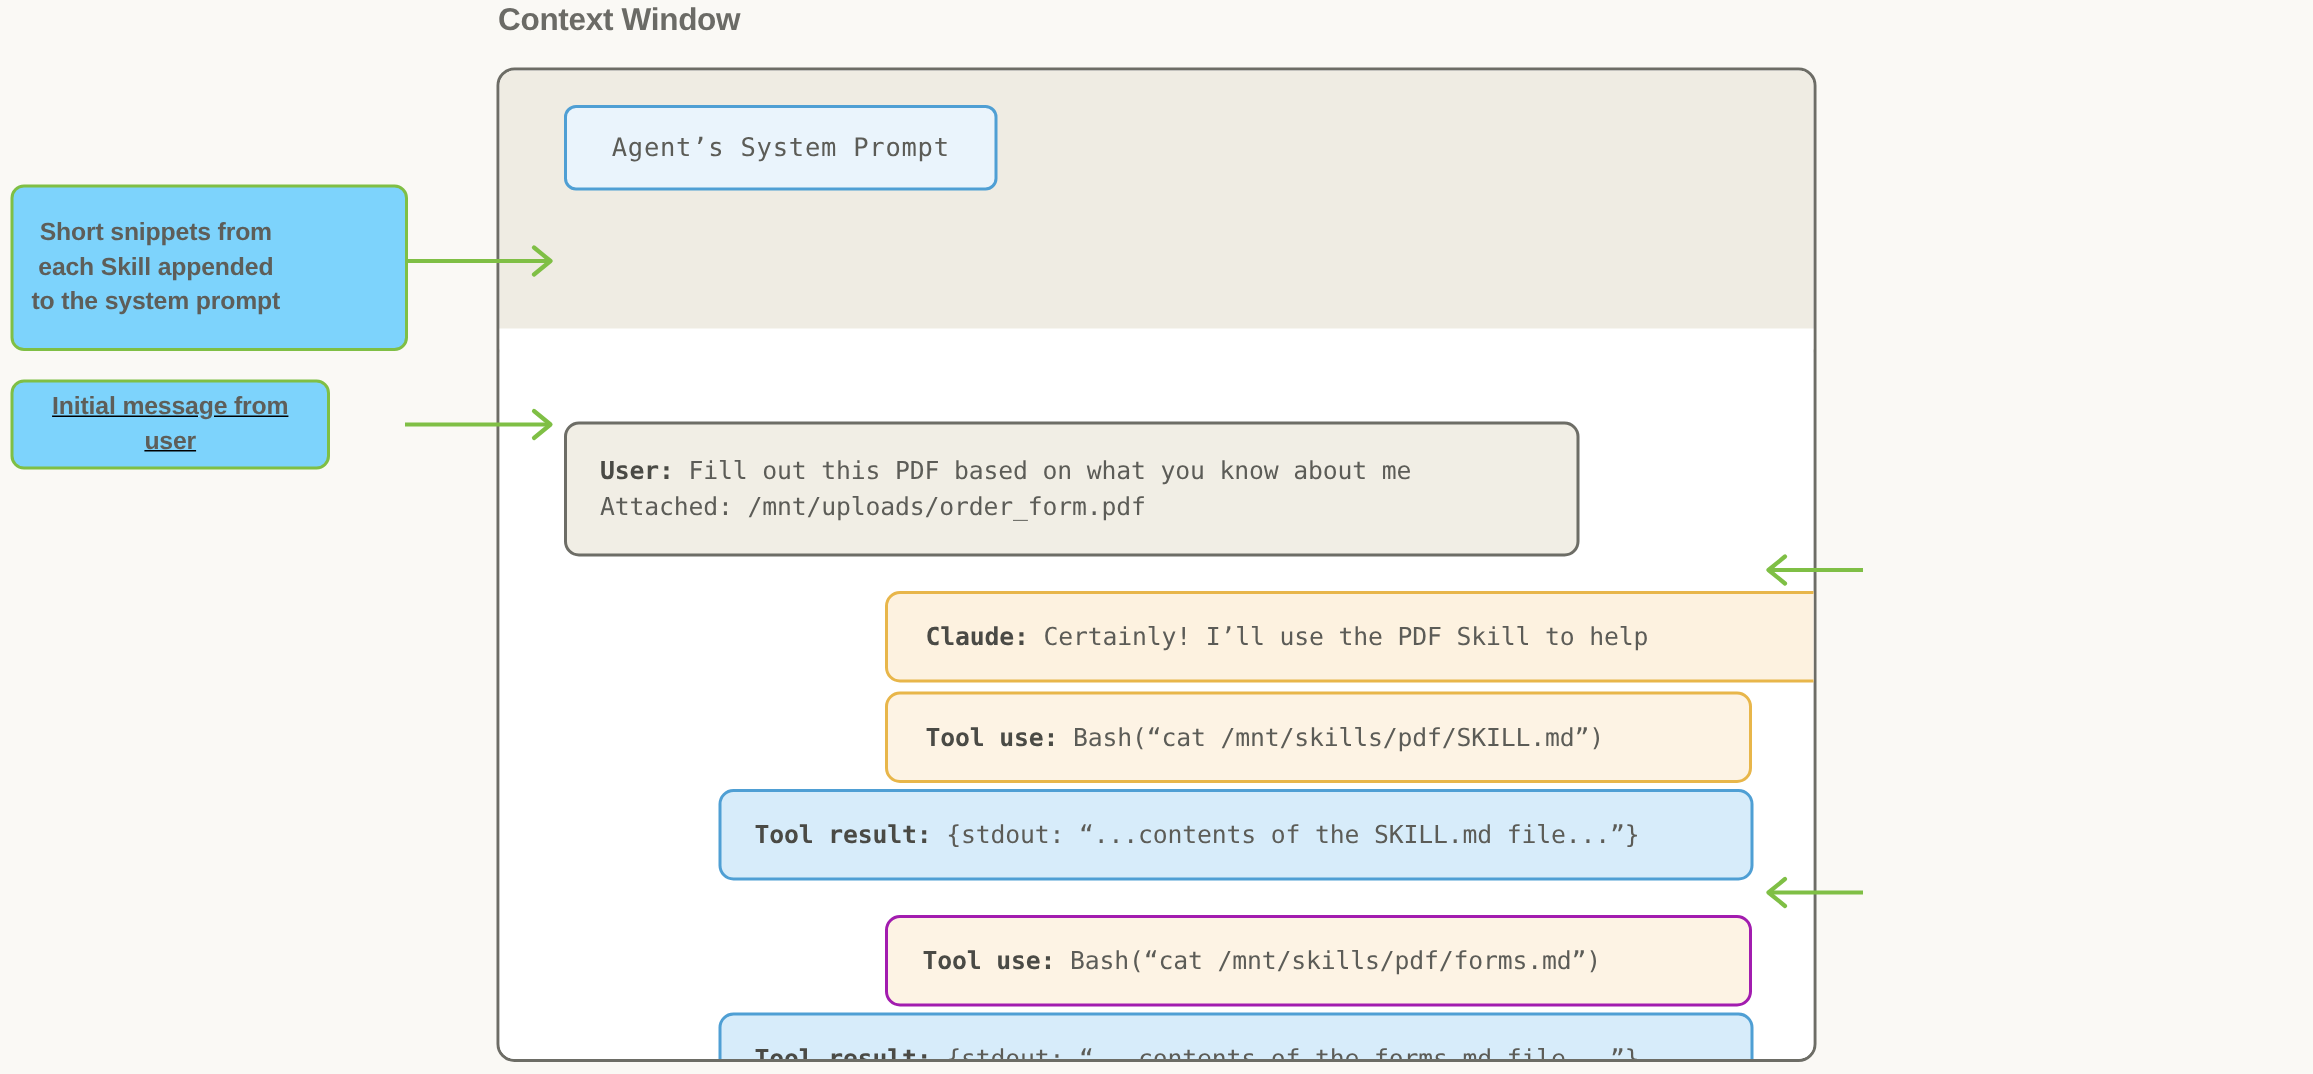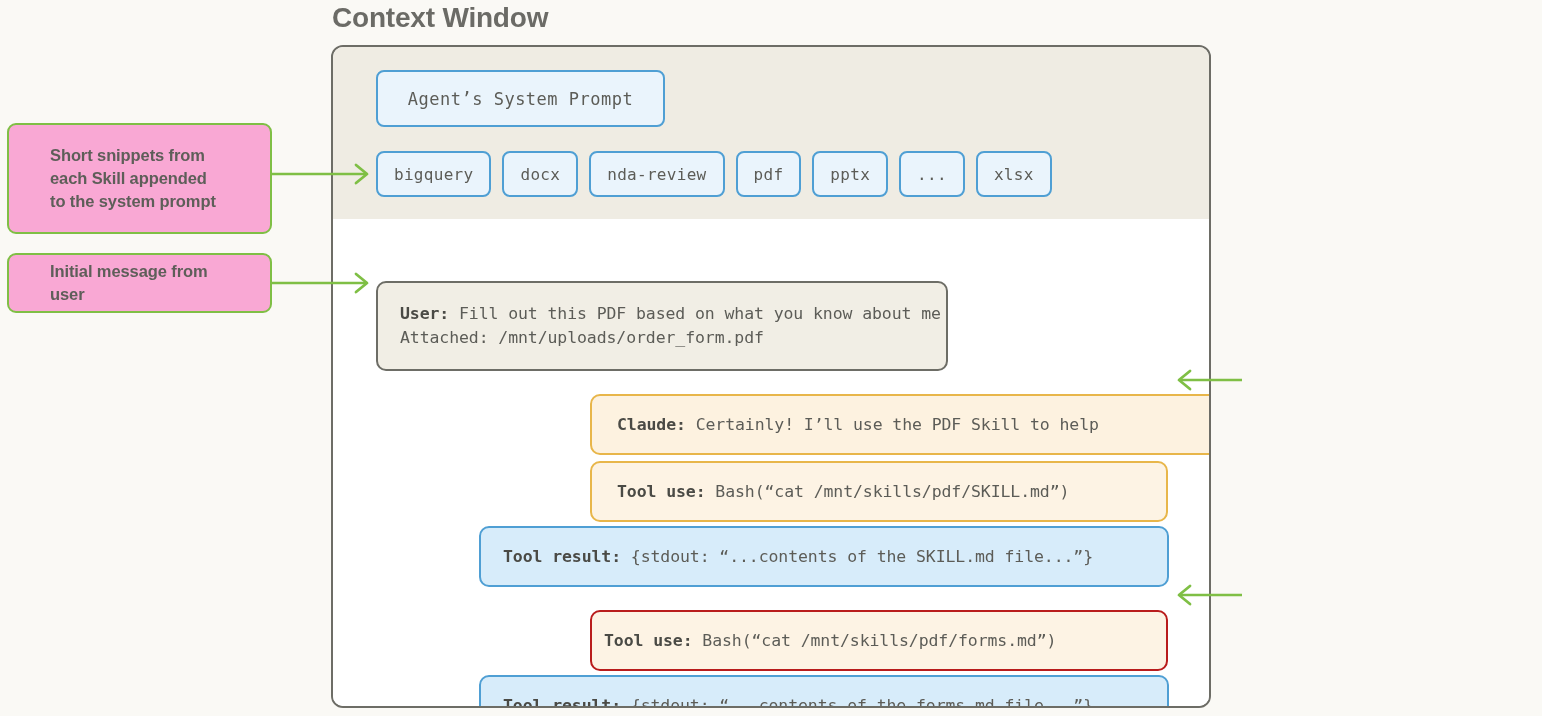--- a/index.html
+++ b/index.html
@@ -16,21 +16,21 @@
     position: relative;
     width: 1542px;
     height: 716px;
   }
 
   
   .page-title {
     position: absolute;
     left: 332px;
     top: 2px;
-    font-size: 28px;
+    font-size: 21px;
     font-weight: bold;
     color: #6b6b66;
     letter-spacing: -0.2px;
   }
 
   
   .context-window {
     position: absolute;
     left: 331px;
     top: 45px;
@@ -120,21 +120,21 @@
     color: #5c5c57;
     white-space: pre;
     line-height: 1.45;
     letter-spacing: -0.1px;
   }
   .msg .txt b { font-weight: bold; color: #4a4a45; }
 
   .msg-user {
     left: 43px;
     top: 62px;
-    width: 572px;
+    width: 677px;
     height: 90px;
     border: 2.5px solid #6d6d66;
     background: #f1eee5;
     padding: 0 22px;
   }
 
   .msg-claude {
     left: 257px;
     top: 175px;
     width: 665px;
@@ -162,56 +162,57 @@
     border: 2px solid #4f9fd4;
     background: #d7ecfa;
     padding: 0 22px;
   }
 
   .msg-tooluse-2 {
     left: 257px;
     top: 391px;
     width: 578px;
     height: 61px;
-    border: 2px solid #b91c1c;
+    border: 2px solid #a21caf;
     background: #fdf3e4;
-    padding: 0 12px;
+    padding: 0 23px;
   }
 
   .msg-toolresult-2 {
     left: 146px;
     top: 456px;
     width: 690px;
     height: 61px;
     border: 2px solid #4f9fd4;
     background: #d7ecfa;
     padding: 0 22px;
   }
 
   
   .callout {
     position: absolute;
     border: 2px solid #7fbf45;
     border-radius: 9px;
-    background: #f9a8d4;
-    display: flex;
-    align-items: center;
-    padding: 0 41px;
+    background: #7dd3fc;
+    display: flex;
+    align-items: center;
+    padding: 0 12px;
+    text-align: center;
   }
   .callout .ctxt {
     font-size: 16.5px;
     font-weight: bold;
     color: #5e5e59;
     line-height: 1.38;
     letter-spacing: -0.1px;
     white-space: pre-line;
   }
 
   .callout-snippets { left: 7px;  top: 123px; width: 265px; height: 111px; }
-  .callout-initial  { left: 7px;  top: 253px; width: 265px; height: 60px;  }
+  .callout-initial  { left: 7px;  top: 253px; width: 213px; height: 60px; text-decoration: underline;  }
   .callout-trigger  { left: 1238px; top: 333px; width: 297px; height: 88px; }
   .callout-follow   { left: 1238px; top: 546px; width: 297px; height: 91px; }
 
   
   .arrow-svg {
     position: absolute;
     overflow: visible;
     pointer-events: none;
   }
 
@@ -228,43 +229,20 @@
   <div class="page-title">Context Window</div>
 
   <div class="context-window">
 
     <div class="system-section">
 
       <div class="sysprompt-box">
         <span>Agent’s System Prompt</span>
       </div>
 
-      <div class="chip-row">
-        <div class="chip">
-          <span>bigquery</span>
-        </div>
-        <div class="chip">
-          <span>docx</span>
-        </div>
-        <div class="chip">
-          <span>nda-review</span>
-        </div>
-        <div class="chip">
-          <span>pdf</span>
-        </div>
-        <div class="chip">
-          <span>pptx</span>
-        </div>
-        <div class="chip">
-          <span>...</span>
-        </div>
-        <div class="chip">
-          <span>xlsx</span>
-        </div>
-      </div>
 
     </div>
 
     <div class="convo">
 
       <div class="msg msg-user">
         <div class="txt"><b>User:</b><span> Fill out this PDF based on what you know about me
 Attached: /mnt/uploads/order_form.pdf</span></div>
       </div>
 

